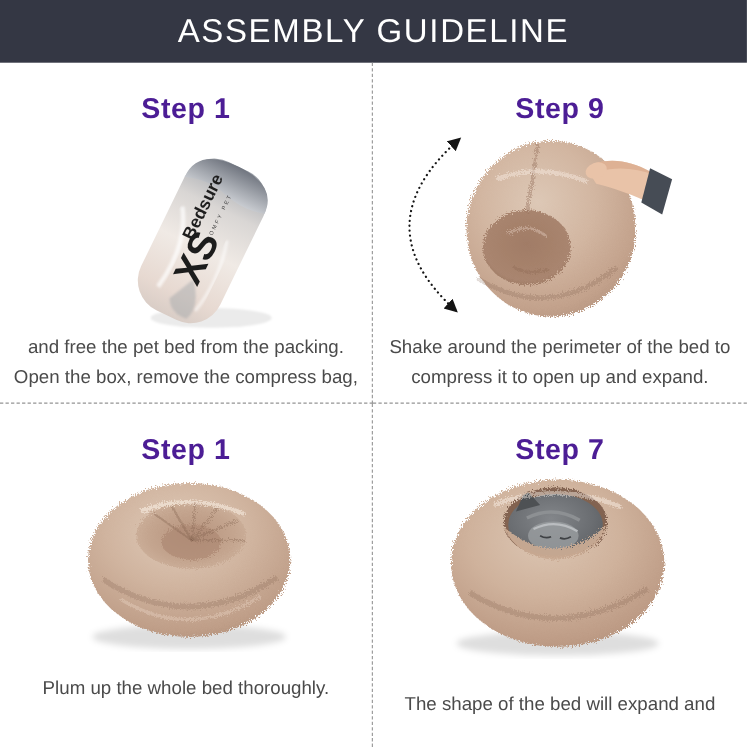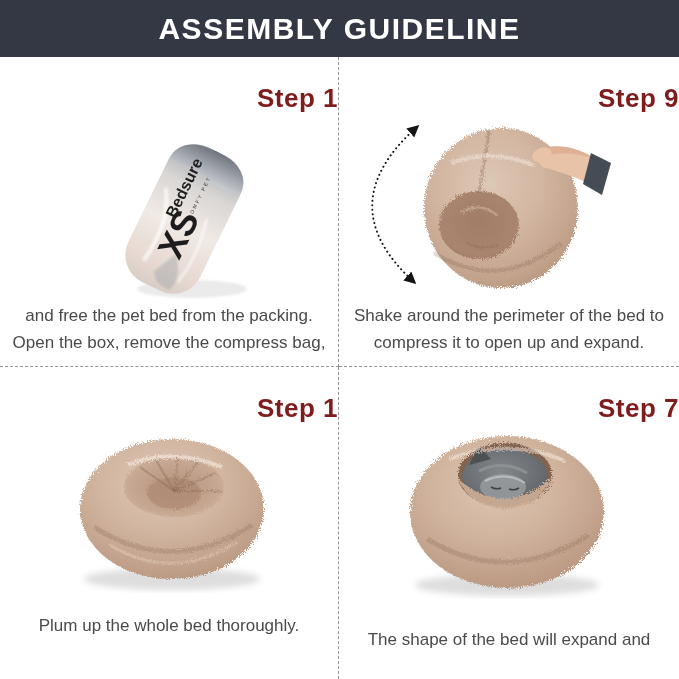--- a/index.html
+++ b/index.html
@@ -6,34 +6,34 @@
   *{box-sizing:border-box;}
   .page{
     width:679px;height:679px;background:#ffffff;overflow:hidden;
     font-family:"Liberation Sans", sans-serif;position:relative;
   }
   .banner{
     width:679px;height:57px;background:#343744;
     display:flex;align-items:center;justify-content:center;
   }
   .banner h1{
-    margin:0;color:#ffffff;font-size:30px;font-weight:700;
+    margin:0;color:#ffffff;font-size:30px;font-weight:400;
     letter-spacing:1.5px;font-family:"Liberation Sans", sans-serif;
   }
   .grid{
     display:grid;
     grid-template-columns:339px 340px;
     grid-template-rows:310px 312px;
   }
   .cell{position:relative;overflow:hidden;}
   .cell.bR{border-right:1px dashed #949494;}
   .cell.bB{border-bottom:1px dashed #949494;}
   .step-title{
-    margin-top:26px;text-align:right;
-    font-size:26px;font-weight:600;color:#7f1d1d;letter-spacing:0.5px;
+    margin-top:26px;text-align:center;
+    font-size:26px;font-weight:600;color:#4c1d95;letter-spacing:0.5px;
   }
   .illus{position:absolute;}
   .caption{
     position:absolute;left:8px;right:8px;margin:0;
     text-align:center;font-size:17px;line-height:1.55;color:#4a4a4a;
   }
   .caption span{display:block;}
   .cap-top{bottom:10px;}
   .cap-bottom{bottom:26px;}
   .cap-single{bottom:40px;}

